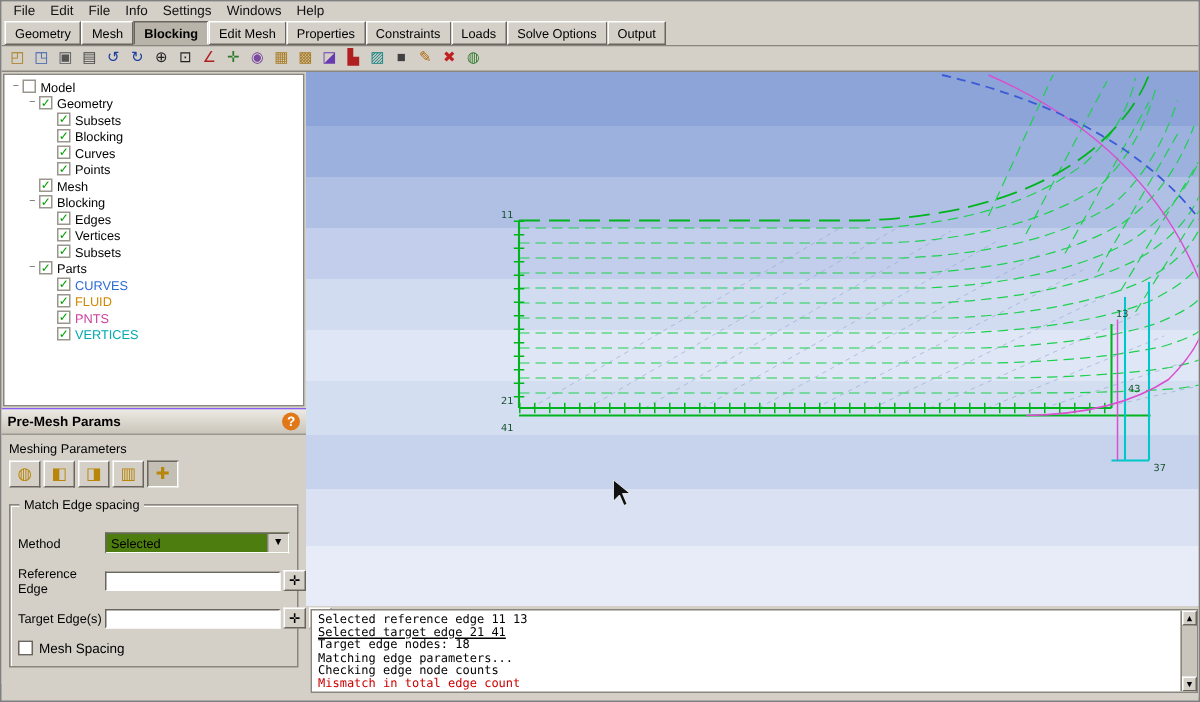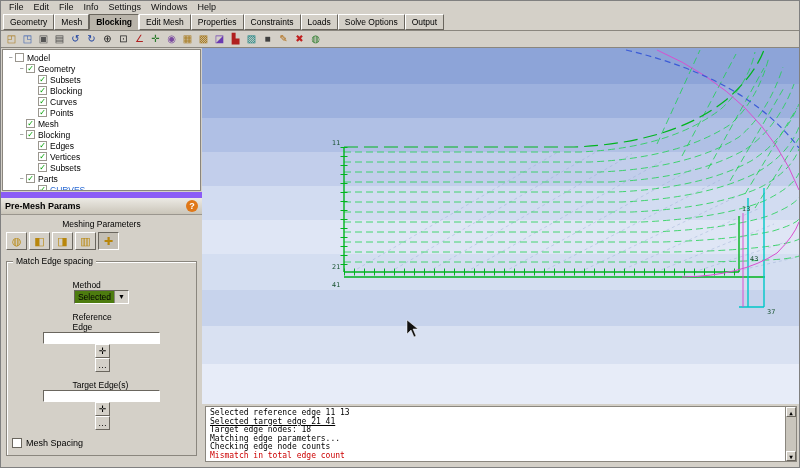--- a/index.html
+++ b/index.html
@@ -21,30 +21,30 @@
   .right { width:597px; display:flex; flex-direction:column; }
 
   
   .tree { height:222px; margin:1px; background:#ffffff; border:1px solid #8a867e; overflow:hidden; font-size:8.5px; padding-top:2px; }
   .trow { display:flex; align-items:center; height:11px; white-space:nowrap; }
   .lvl0 { padding-left:3px; } .lvl1 { padding-left:14px; } .lvl2 { padding-left:26px; }
   .exp { width:9px; font-size:7px; color:#555; text-align:center; }
   .cb { width:9px; height:9px; border:1px solid #9a968e; background:#fff; font-size:8px; line-height:8px; color:#00a000; text-align:center; margin-right:3px; flex:none; }
 
   
-  .premesh { flex:1; font-size:9px; background:#d4d0c8; border-top:6px solid #8b5cf6; }
+  .premesh { flex:1; font-size:9px; background:#d4d0c8; border-top:1px solid #8b5cf6; }
   .pm-title { display:flex; justify-content:space-between; align-items:center; font-weight:bold; padding:2px 4px; background:linear-gradient(#eceae4,#cac5b9); border-bottom:1px solid #9a968e; }
   .help-btn { width:12px; height:12px; border-radius:50%; background:#e07818; color:#fff; font-size:9px; line-height:12px; text-align:center; font-weight:bold; }
-  .pm-section-label { padding:4px 5px 1px; font-size:8.5px;text-align:center; }
+  .pm-section-label { padding:4px 5px 1px; font-size:8.5px; }
   .pm-icons { display:flex; gap:2px; padding:2px 5px 5px; }
   .pm-icon { width:21px; height:18px; border:1px solid; border-color:#fff #6a665e #6a665e #fff; background:#d4d0c8; text-align:center; line-height:17px; font-size:11px; }
   .pm-icon.pressed { border-color:#6a665e #fff #fff #6a665e; background:#c4bfb5; }
   .groupbox { margin:6px 5px 0; border:1px solid #8a867e; box-shadow:1px 1px 0 #ffffff inset; position:relative; padding:10px 5px 7px; }
   .groupbox-legend { position:absolute; top:-6px; left:6px; background:#d4d0c8; padding:0 3px; font-size:8.5px; }
-  .field-row { display:flex; align-items:center; margin:8px 0;flex-direction:column; }
+  .field-row { display:flex; align-items:center; margin:8px 0; }
   .field-label { width:58px; font-size:8.5px; flex:none; }
   .tinput { flex:1; height:13px; border:1px solid; border-color:#6a665e #fff #fff #6a665e; background:#fff; font-size:8.5px; padding:0 2px; font-family:"Liberation Sans",sans-serif; }
   .mini-btn { width:15px; height:14px; margin-left:2px; border:1px solid; border-color:#fff #6a665e #6a665e #fff; background:#d4d0c8; font-size:9px; line-height:12px; text-align:center; flex:none; }
   .combo { display:flex; flex:1; height:14px; border:1px solid; border-color:#6a665e #fff #fff #6a665e; background:#4d7c0f; }
   .combo-text { flex:1; font-size:8.5px; padding:1px 3px; }
   .combo-btn { width:14px; background:#d4d0c8; border-left:1px solid #8a867e; text-align:center; font-size:7px; line-height:12px; }
   .checkrow { display:flex; align-items:center; gap:4px; margin-top:7px; }
   .cbox { width:10px; height:10px; border:1px solid #6a665e; background:#fff; flex:none; }
 
   

